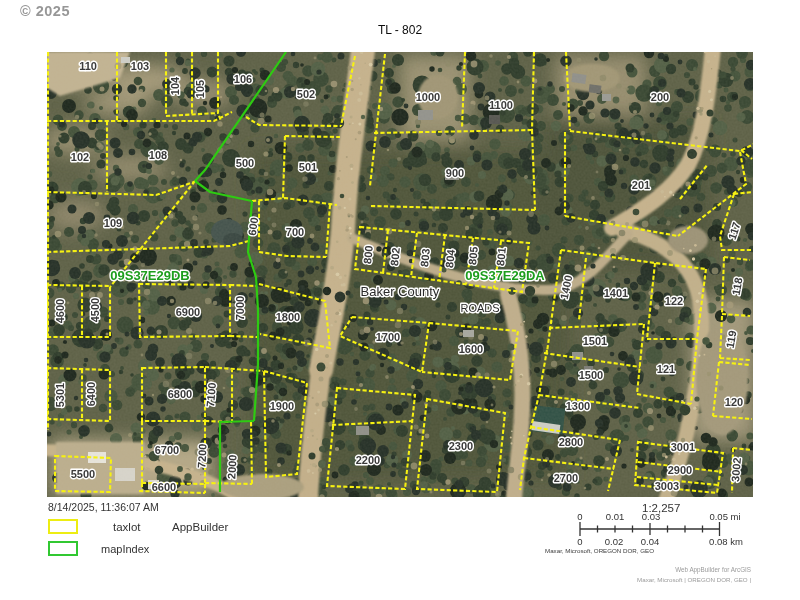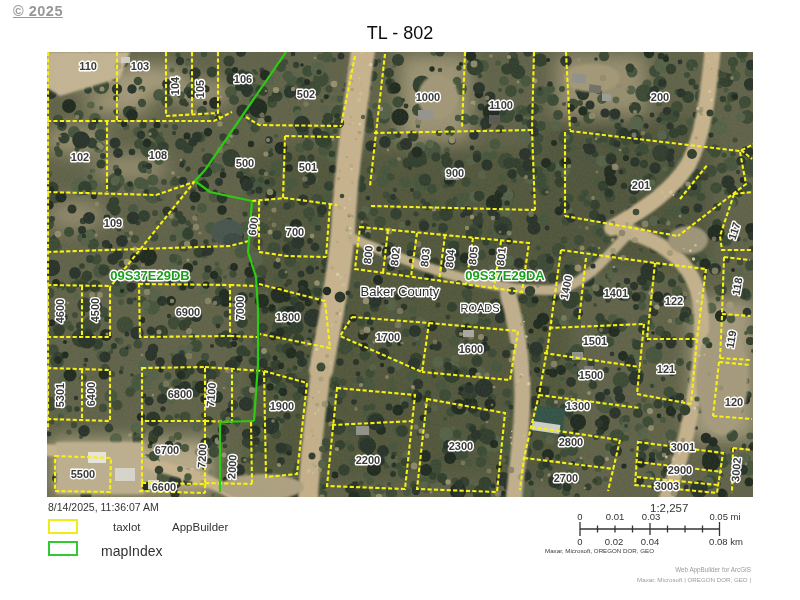--- a/index.html
+++ b/index.html
@@ -3083,37 +3083,37 @@
         <text x="167" y="454" font-size="11" font-family="Liberation Sans, sans-serif" fill="#3b3b3b" stroke="#ffffff" stroke-width="2.8" paint-order="stroke" stroke-linejoin="round" font-weight="bold" text-anchor="middle">6700</text>
         <text x="83" y="478" font-size="11" font-family="Liberation Sans, sans-serif" fill="#3b3b3b" stroke="#ffffff" stroke-width="2.8" paint-order="stroke" stroke-linejoin="round" font-weight="bold" text-anchor="middle">5500</text>
         <text x="680" y="474" font-size="11" font-family="Liberation Sans, sans-serif" fill="#3b3b3b" stroke="#ffffff" stroke-width="2.8" paint-order="stroke" stroke-linejoin="round" font-weight="bold" text-anchor="middle">2900</text>
         <text x="566" y="482" font-size="11" font-family="Liberation Sans, sans-serif" fill="#3b3b3b" stroke="#ffffff" stroke-width="2.8" paint-order="stroke" stroke-linejoin="round" font-weight="bold" text-anchor="middle">2700</text>
         <text x="164" y="491" font-size="11" font-family="Liberation Sans, sans-serif" fill="#3b3b3b" stroke="#ffffff" stroke-width="2.8" paint-order="stroke" stroke-linejoin="round" font-weight="bold" text-anchor="middle">6600</text>
         <text x="667" y="490" font-size="11" font-family="Liberation Sans, sans-serif" fill="#3b3b3b" stroke="#ffffff" stroke-width="2.8" paint-order="stroke" stroke-linejoin="round" font-weight="bold" text-anchor="middle">3003</text>
         <text x="740" y="470" font-size="11" font-family="Liberation Sans, sans-serif" fill="#3b3b3b" stroke="#ffffff" stroke-width="2.8" paint-order="stroke" stroke-linejoin="round" font-weight="bold" text-anchor="middle" transform="rotate(-85 740 470)">3002</text>
       </g>
     </svg>
 
-<div class="t" style="left:13px;top:3px;font-size:14.5px;font-weight:bold;color:#979797;letter-spacing:0.5px;text-decoration:underline;">© 2025</div>
+<div class="t" style="left:20px;top:3px;font-size:14.5px;font-weight:bold;color:#979797;letter-spacing:0.5px;">© 2025</div>
 
-<div class="t" style="left:0;top:23px;width:800px;text-align:center;font-size:18px;color:#0d0d0d;">TL - 802</div>
+<div class="t" style="left:0;top:23px;width:800px;text-align:center;font-size:12px;color:#0d0d0d;">TL - 802</div>
 
 <div class="t" style="left:48px;top:501px;font-size:10.5px;color:#333;">8/14/2025, 11:36:07 AM</div>
 
 <div class="t" style="left:48px;top:519px;width:26px;height:11px;border:2px solid #eded13;background:#fff;"></div>
 
 <div class="t" style="left:81px;top:521px;font-size:11.5px;color:#333;padding-left:32px;">taxlot</div>
 
 <div class="t" style="left:172px;top:521px;font-size:11.5px;color:#333;">AppBuilder</div>
 
 <div class="t" style="left:48px;top:541px;width:26px;height:11px;border:2px solid #31c831;background:#fff;"></div>
 
-<div class="t" style="left:81px;top:543px;font-size:14px;color:#333;padding-left:20px;">mapIndex</div>
+<div class="t" style="left:81px;top:543px;font-size:11px;color:#333;padding-left:20px;">mapIndex</div>
 
-<div class="t" style="left:642px;top:502px;font-size:11.5px;color:#333;margin-left:8px;">1:2,257</div>
+<div class="t" style="left:642px;top:502px;font-size:11.5px;color:#333;">1:2,257</div>
 
 <svg class="t" style="left:560px;top:510px" width="200" height="40" viewBox="0 0 200 40">
 <g stroke="#333" stroke-width="1.3" fill="none">
 <line x1="20" y1="19" x2="159.5" y2="19"></line>
 <line x1="20" y1="12" x2="20" y2="26"></line>
 <line x1="37.5" y1="15.5" x2="37.5" y2="22.5"></line>
 <line x1="55" y1="15.5" x2="55" y2="22.5"></line>
 <line x1="72.5" y1="15.5" x2="72.5" y2="22.5"></line>
 <line x1="90" y1="13" x2="90" y2="25"></line>
 <line x1="107.5" y1="15.5" x2="107.5" y2="22.5"></line>

